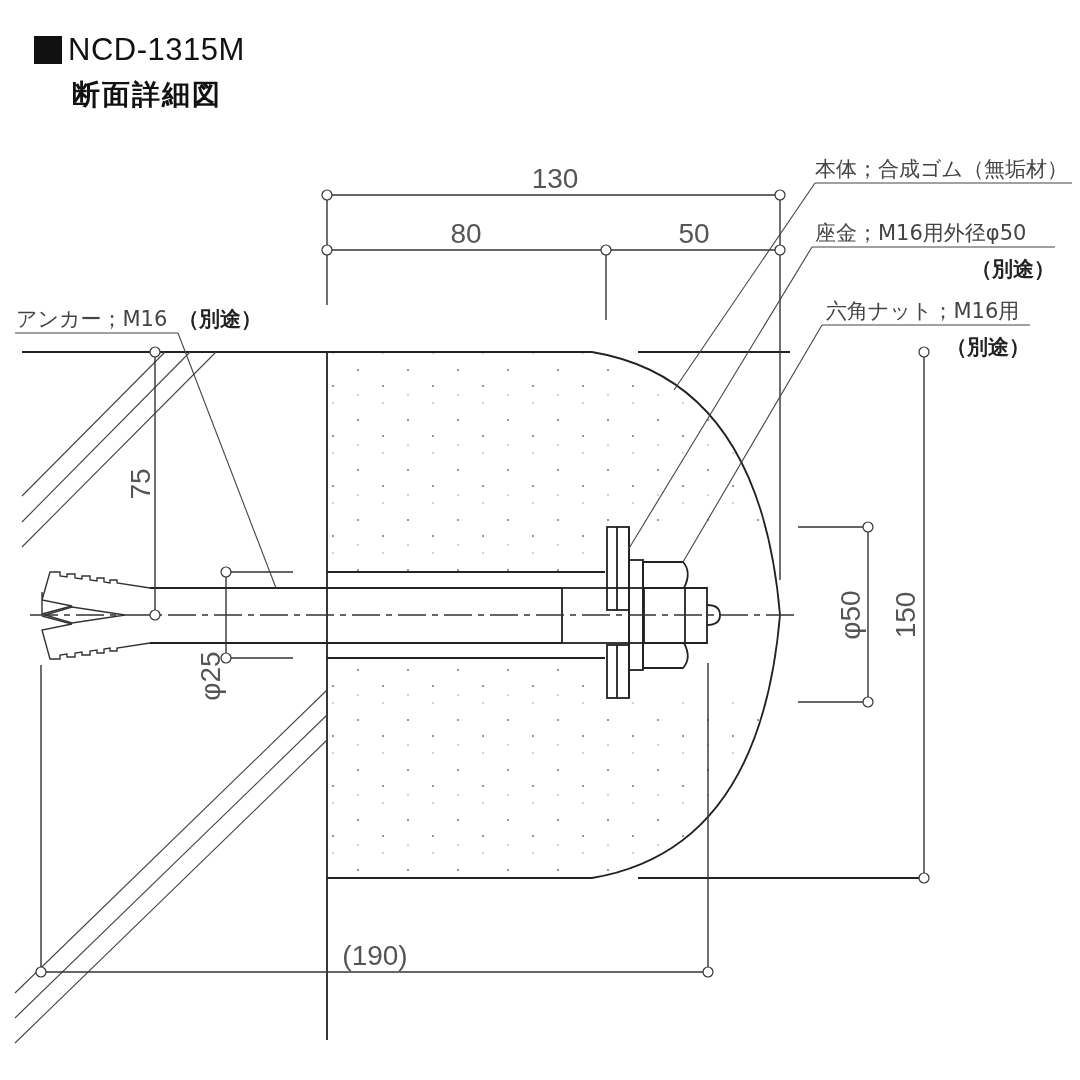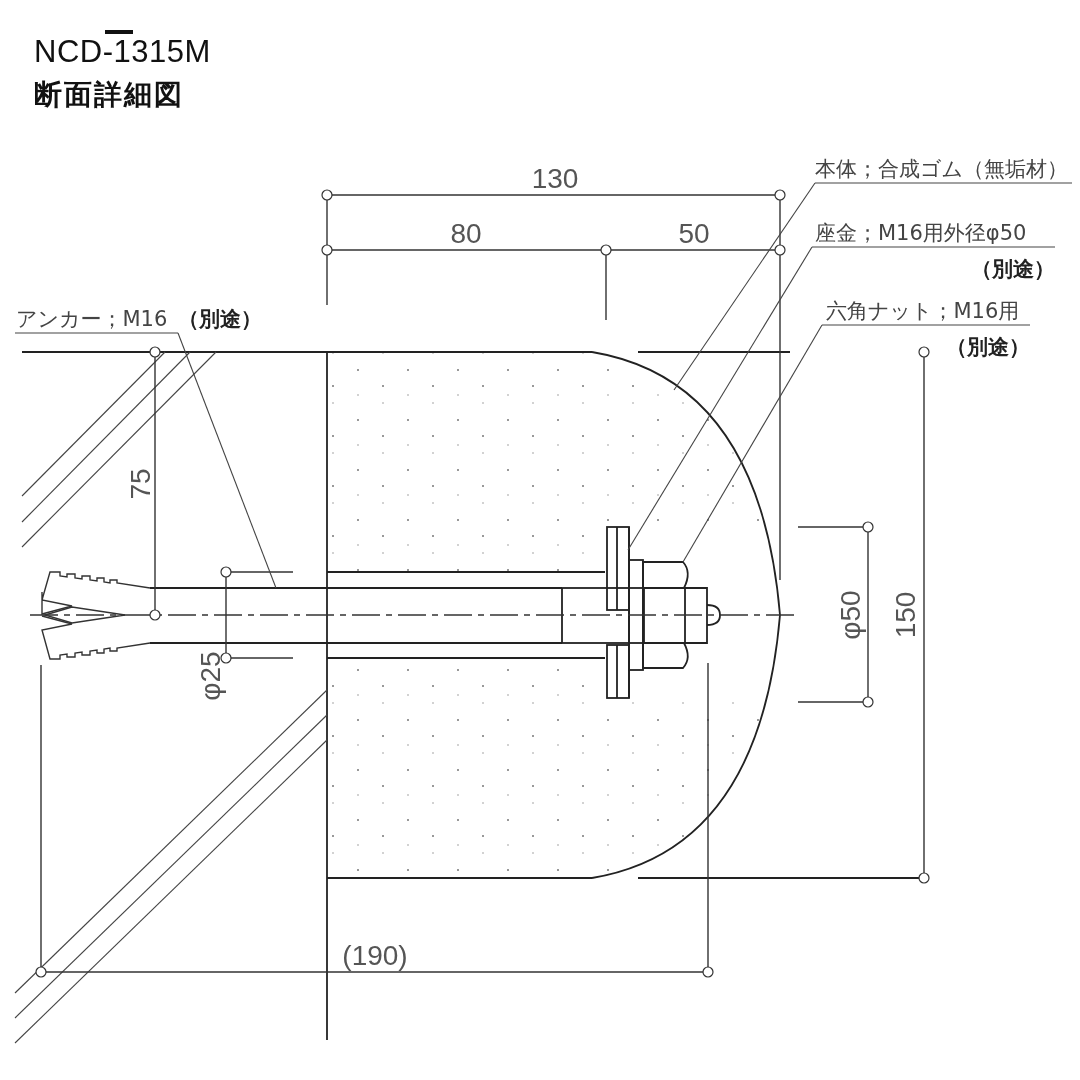--- a/index.html
+++ b/index.html
@@ -1,23 +1,23 @@
 <!DOCTYPE html>
 <html><head>
 <meta charset="utf-8">
 <style>
   html, body { margin: 0; padding: 0; background: #ffffff; }
   body { width: 1080px; height: 1080px; position: relative; overflow: hidden;
          font-family: "DejaVu Sans", "Liberation Sans", sans-serif; }
   .header { position: absolute; left: 34px; top: 30px; }
-  .model-line { display: flex; align-items: center; height: 40px; flex-direction: column; }
+  .model-line { display: flex; align-items: center; height: 40px; }
   .square { width: 28px; height: 28px; background: #111; margin-right: 6px; }
   .model { font-family: "Liberation Sans", sans-serif; font-size: 31px; color: #111; letter-spacing: 0.5px; }
   .subtitle { font-family: "DejaVu Sans", sans-serif; font-weight: bold; font-size: 28px; color: #111;
-              margin-top: 6px; letter-spacing: 2px; }
+              margin-left: 38px; margin-top: 6px; letter-spacing: 2px; }
   svg { position: absolute; left: 0; top: 0; }
   .ln { stroke: #333; stroke-width: 1.4; fill: none; }
   .thin { stroke: #444; stroke-width: 1.1; fill: none; }
   .thick { stroke: #222; stroke-width: 1.8; fill: none; }
   .dash { stroke: #333; stroke-width: 1.4; fill: none; stroke-dasharray: 28 6 6 6; }
   .node { stroke: #333; stroke-width: 1.2; fill: #fff; }
   .dim { font-family: "Liberation Sans Narrow", "Liberation Sans", sans-serif; font-size: 28px; fill: #555;
          font-stretch: condensed; }
   .lbl { font-family: "DejaVu Sans", sans-serif; font-size: 21px; fill: #444; }
   .lblb { font-family: "DejaVu Sans", sans-serif; font-size: 21px; fill: #222; font-weight: bold; }

